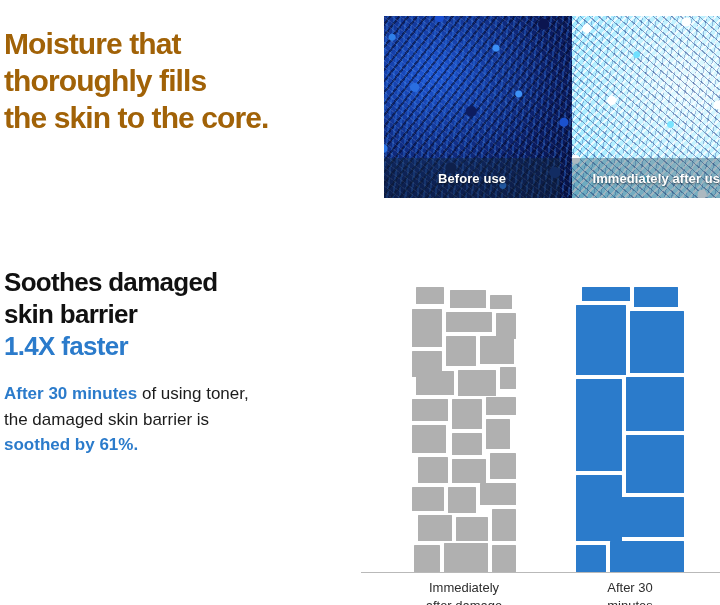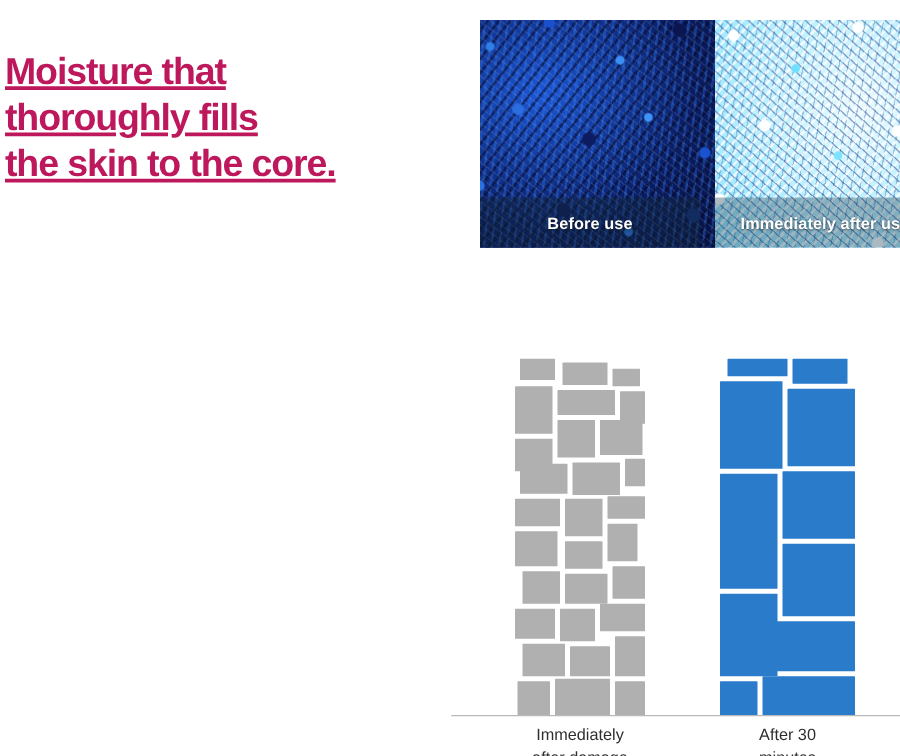--- a/index.html
+++ b/index.html
@@ -21,29 +21,28 @@
   
   #section-moisture {
     position: absolute;
     left: 0; top: 0;
     width: 720px; height: 190px;
   }
 
   #moisture-heading {
     position: absolute;
     left: 4px;
-    top: 20px;
+    top: 6px;
     width: 340px;
     font-size: 30px;
     line-height: 1.23;
     font-weight: 700;
     letter-spacing: -0.9px;
-    color: #be185d;
+    color: #a16207;
     white-space: pre-line;
-    text-decoration: underline;
   }
 
   
   #microscopy-figure {
     position: absolute;
     left: 344px;
     top: 0px;
     width: 376px;
     height: 182px;
     overflow: hidden;
@@ -226,20 +225,25 @@
       <div class="caption-scrim">
         <span class="caption-text">Immediately after use</span>
       </div>
     </div>
 
   </figure>
 </section>
 
 <section id="section-barrier">
 
+  <div id="barrier-copy">
+    <h2 id="barrier-heading"><span>Soothes damaged</span><br><span>skin barrier</span><span id="barrier-heading-accent">1.4X faster</span></h2>
+
+    <p id="barrier-paragraph"><span class="hl">After 30 minutes</span><span> of using toner, the damaged skin barrier is </span><span class="hl">soothed by 61%.</span></p>
+  </div>
 
   <div id="barrier-chart">
 
     <div class="chart-col" id="col-damaged">
         <div class="brick" style="left: 4px; top: 0px; width: 28px; height: 17px;"></div>
         <div class="brick" style="left: 38px; top: 3px; width: 36px; height: 18px;"></div>
         <div class="brick" style="left: 78px; top: 8px; width: 22px; height: 14px;"></div>
         <div class="brick" style="left: 0px; top: 22px; width: 30px; height: 38px;"></div>
         <div class="brick" style="left: 34px; top: 25px; width: 46px; height: 20px;"></div>
         <div class="brick" style="left: 84px; top: 26px; width: 20px; height: 26px;"></div>

